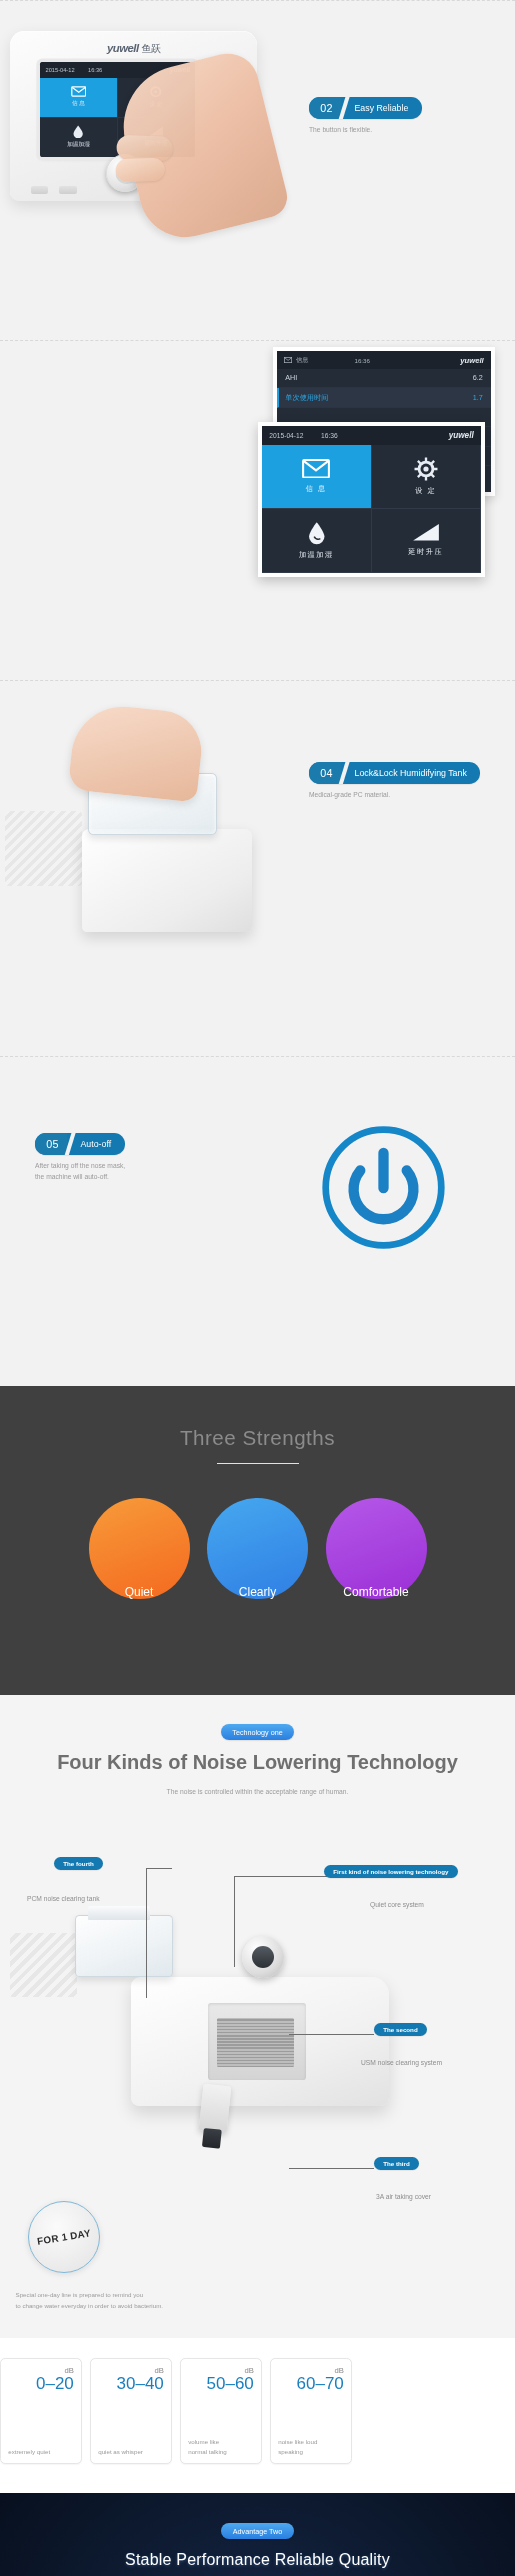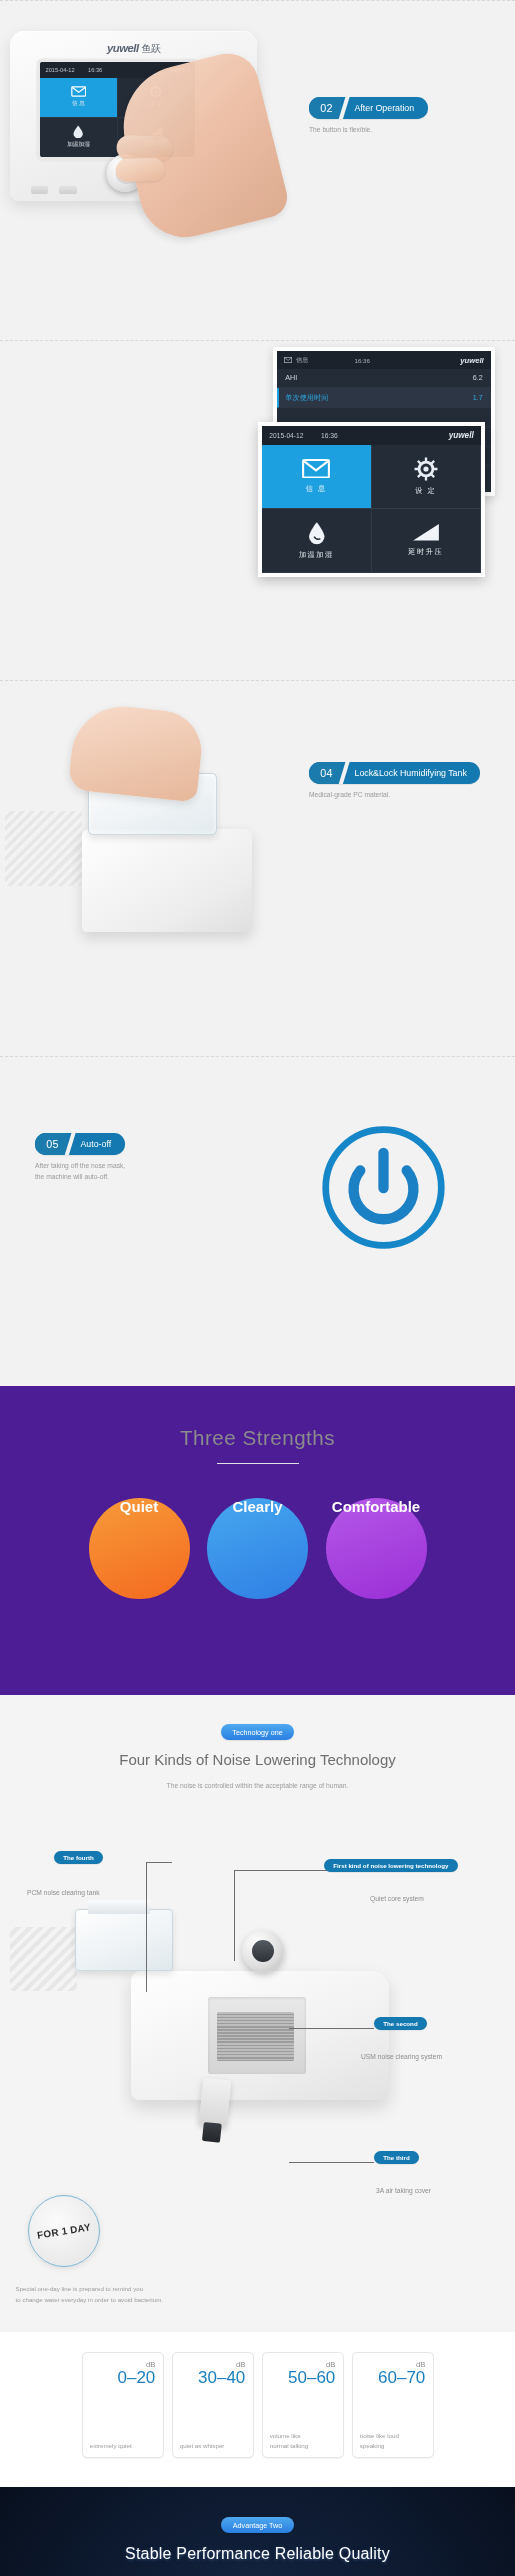--- a/index.html
+++ b/index.html
@@ -184,40 +184,40 @@
     position:absolute; left:5.2px; top:131px; width:77px; height:75px;
     background:repeating-linear-gradient(135deg,#f3f3f3 0 3.6px,#e6e6e6 3.6px 7.2px);
     border-radius:4.1px; opacity:.92;
   }
 
   
   #sec05 { height:330px; }
   #sec05 .txt { position:absolute; left:35px; top:77px; width:216px; }
   .power-wrap { position:absolute; left:319px; top:67px; }
   
-  #strengths { height:309px; background:#4c1d95; }
+  #strengths { height:309px; background:#404040; }
   .str-title {
     text-align:center; padding-top:40px;
     font-size:20.6px; font-weight:300; color:#8b8b8b; letter-spacing:0.5px;
   }
   .str-rule { width:82px; height:0.5px; background:#e2e2e2; margin:13.4px auto 0; }
   .circles { display:flex; justify-content:center; gap:17.5px; margin-top:34px; }
   .circle {
     width:101px; height:101px; border-radius:50%;
-    display:flex; align-items:flex-start; justify-content:center;
-    color:#fff; font-size:15px; font-weight:700;
+    display:flex; align-items:flex-end; justify-content:center;
+    color:#fff; font-size:12px; font-weight:400;
   }
   .c1 { background:linear-gradient(160deg,#f79b3a,#f4691f); }
   .c2 { background:linear-gradient(160deg,#46a8ef,#2f7ee4); }
   .c3 { background:linear-gradient(160deg,#b558e8,#9b2fd6); }
 
   
   #adv1 { background:#f4f4f4; padding-bottom:10.3px; }
   .adv-head { text-align:center; padding-top:29px; }
-  .adv-h2 { font-size:15px; color:#6f6f6f; font-weight:400; margin-top:11.3px; }
+  .adv-h2 { font-size:20px; color:#6f6f6f; font-weight:700; margin-top:11.3px; }
   .adv-sub { font-size:6.7px; color:#9b9b9b; margin-top:13.4px; }
 
   .diagram { position:relative; height:520px; margin-top:12.4px; }
   .dev-shell {
     position:absolute; left:131px; top:170px; width:258px; height:129px;
     background:linear-gradient(160deg,#ffffff,#f1f1f1 60%,#e2e2e2);
     border-radius:9.3px 17.5px 8.2px 8.2px; box-shadow:0 7.2px 17.5px rgba(0,0,0,.13);
   }
   .dev-front {
     position:absolute; left:77px; top:26px; width:98px; height:77px;
@@ -268,21 +268,21 @@
   }
   .magnify span{
     position:absolute; left:50%; top:50%; transform:translate(-50%,-50%) rotate(-9deg);
     font-size:9.8px; font-weight:bold; color:#2b2b2b; white-space:nowrap; letter-spacing:0.3px;
   }
   .lead { position:absolute; background:#6e6e6e; }
   .note-text { position:absolute; left:15.5px; top:483px; font-size:6.2px; color:#9c9c9c; line-height:1.7; }
 
   
   #dbrow { background:#fff; padding:20.6px 0 29px; }
-  .db-cards { display:flex; justify-content:center; gap:8px; }
+  .db-cards { display:flex; gap:8px; }
   .db-card {
     width:82px; height:106px; border:0.5px solid #e6e6e6; border-radius:5.2px;
     background:#fff; padding:8.2px 7.2px 7.2px; position:relative;
     box-shadow:0 0.5px 1.5px rgba(0,0,0,.04);
     display:flex; flex-direction:column;
   }
   .db-val { text-align:right; color:#1a7fbf; font-size:17px; font-weight:300; line-height:1; }
   .db-val .unit { font-size:7.7px; color:#888; font-weight:400; vertical-align:super; margin-left:1.5px;}
   .db-card.withimg .db-val { text-align:left; }
   .db-desc { margin-top:auto; font-size:6.2px; color:#9a9a9a; line-height:1.5; }
@@ -364,21 +364,21 @@
 
     <div class="hand">
       <div class="finger" style="left:-11.3px; top:60px; width:56px; height:25px; transform:rotate(16deg);"></div>
       <div class="finger" style="left:-17.5px; top:81px; width:49px; height:23px; transform:rotate(12deg);"></div>
     </div>
 
     <div class="txt">
       <div class="num-badge">
         <span class="nb-num">02</span>
         <span class="nb-slash"></span>
-        <span class="nb-label">After Operation</span>
+        <span class="nb-label">Easy Reliable</span>
       </div>
       <div class="feat-desc">The button is flexible.</div>
     </div>
   </div>
 
   <div class="section bg-light" id="sec03">
     <div class="hr-dash"></div>
 
 
     <div class="scr-back">

